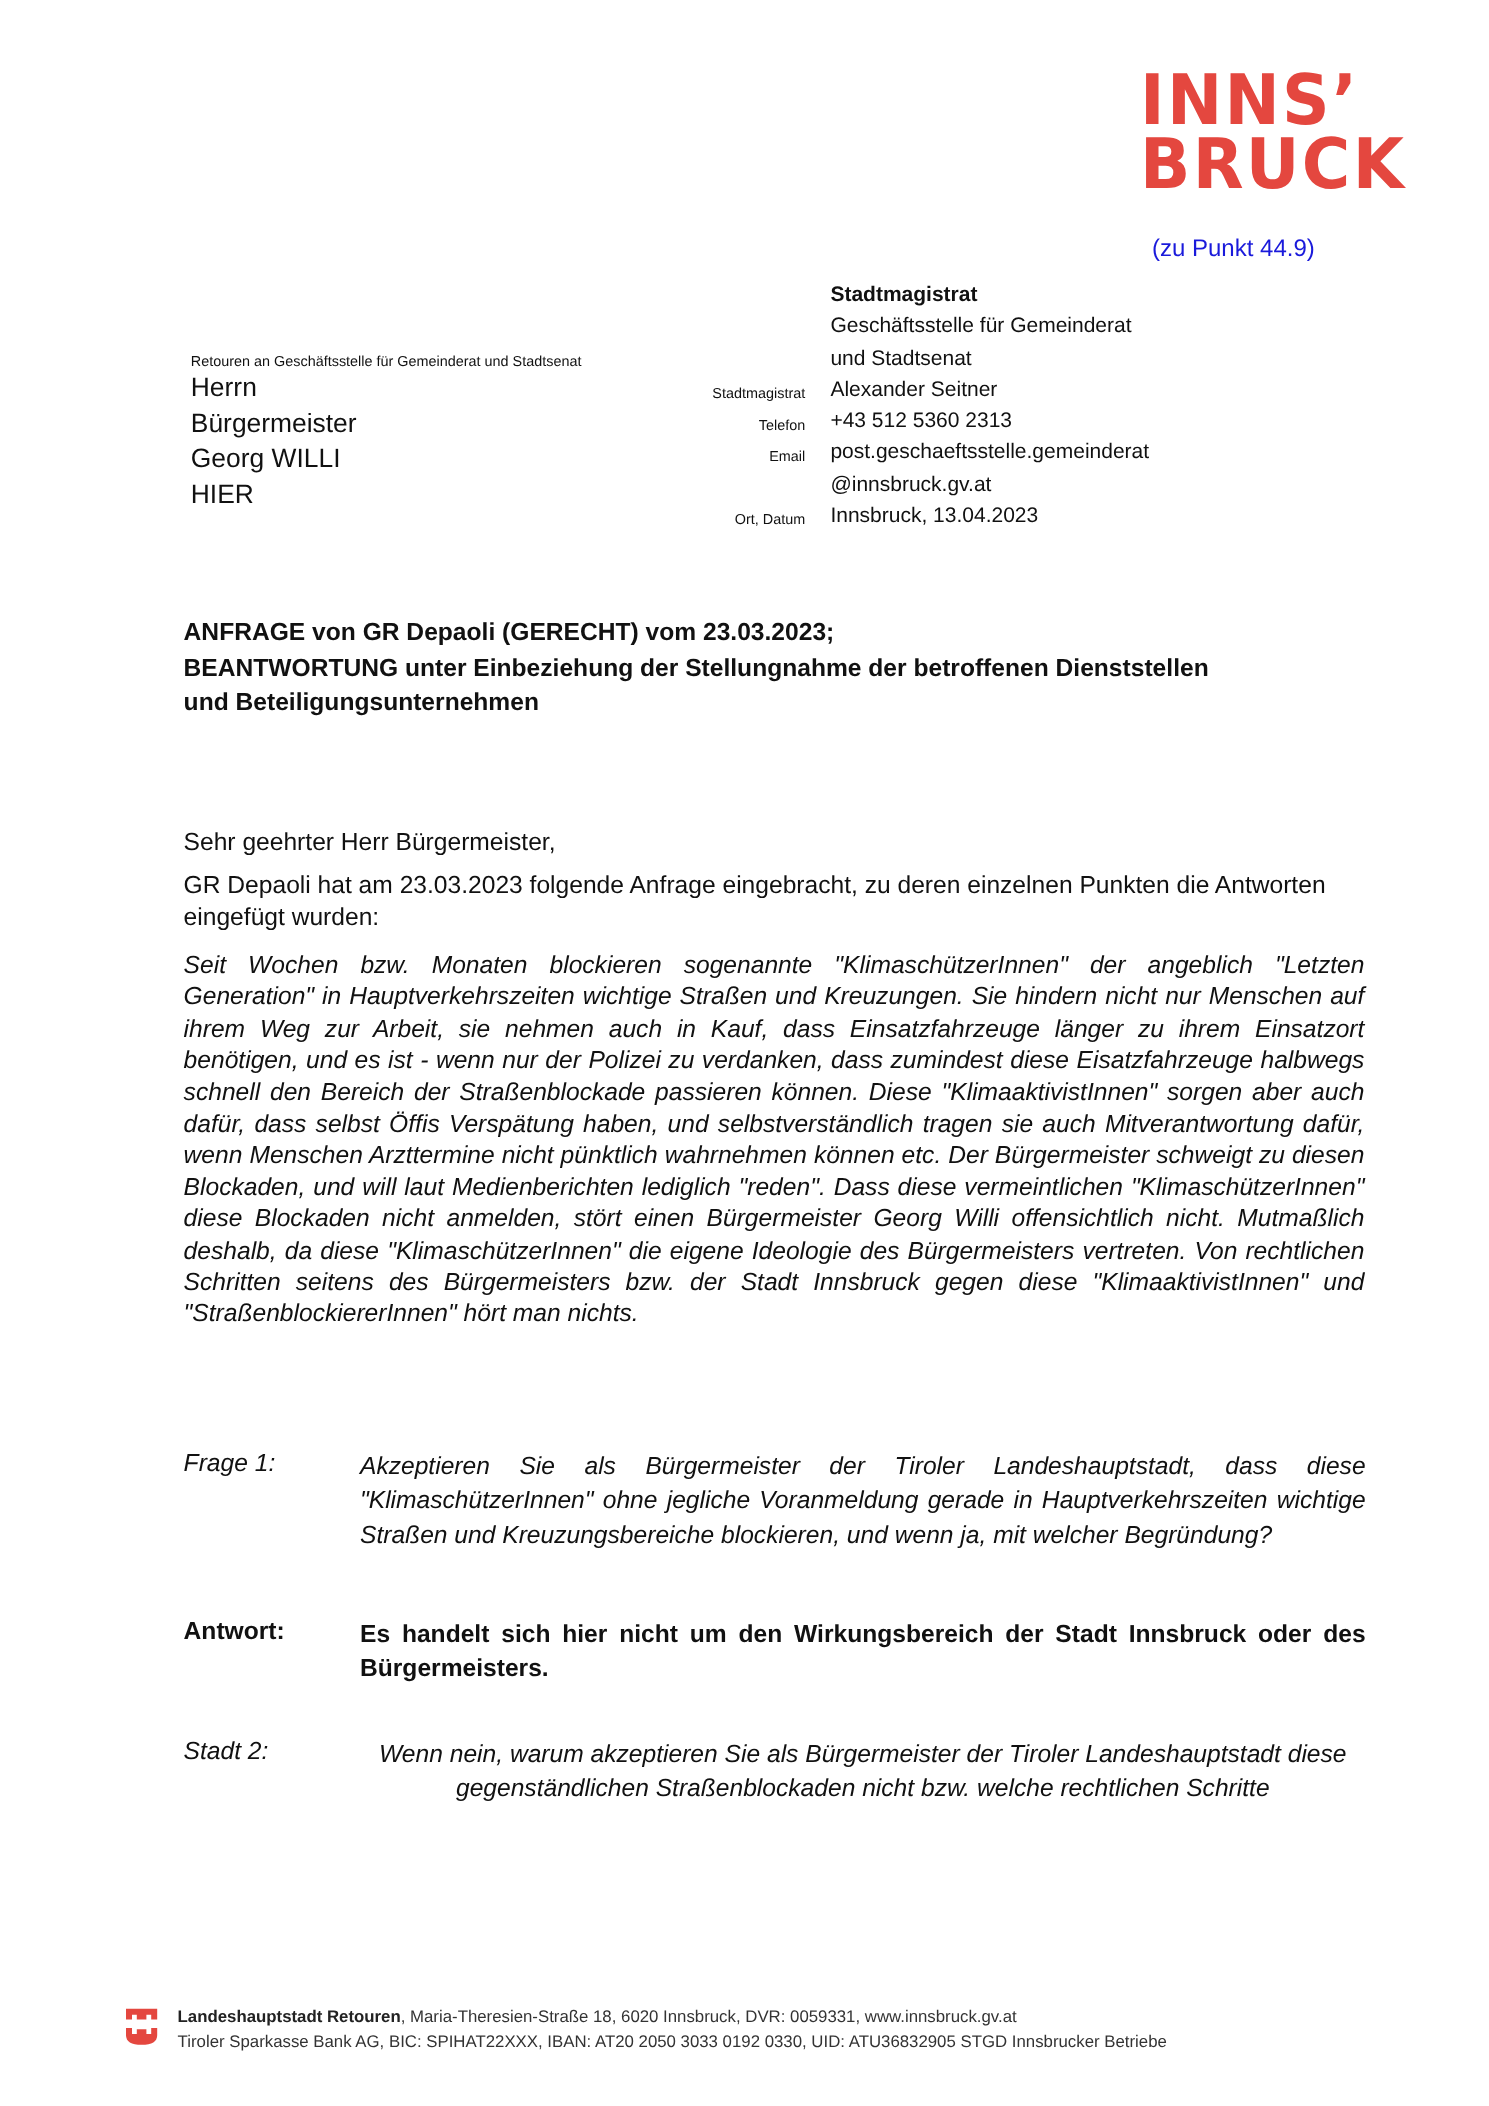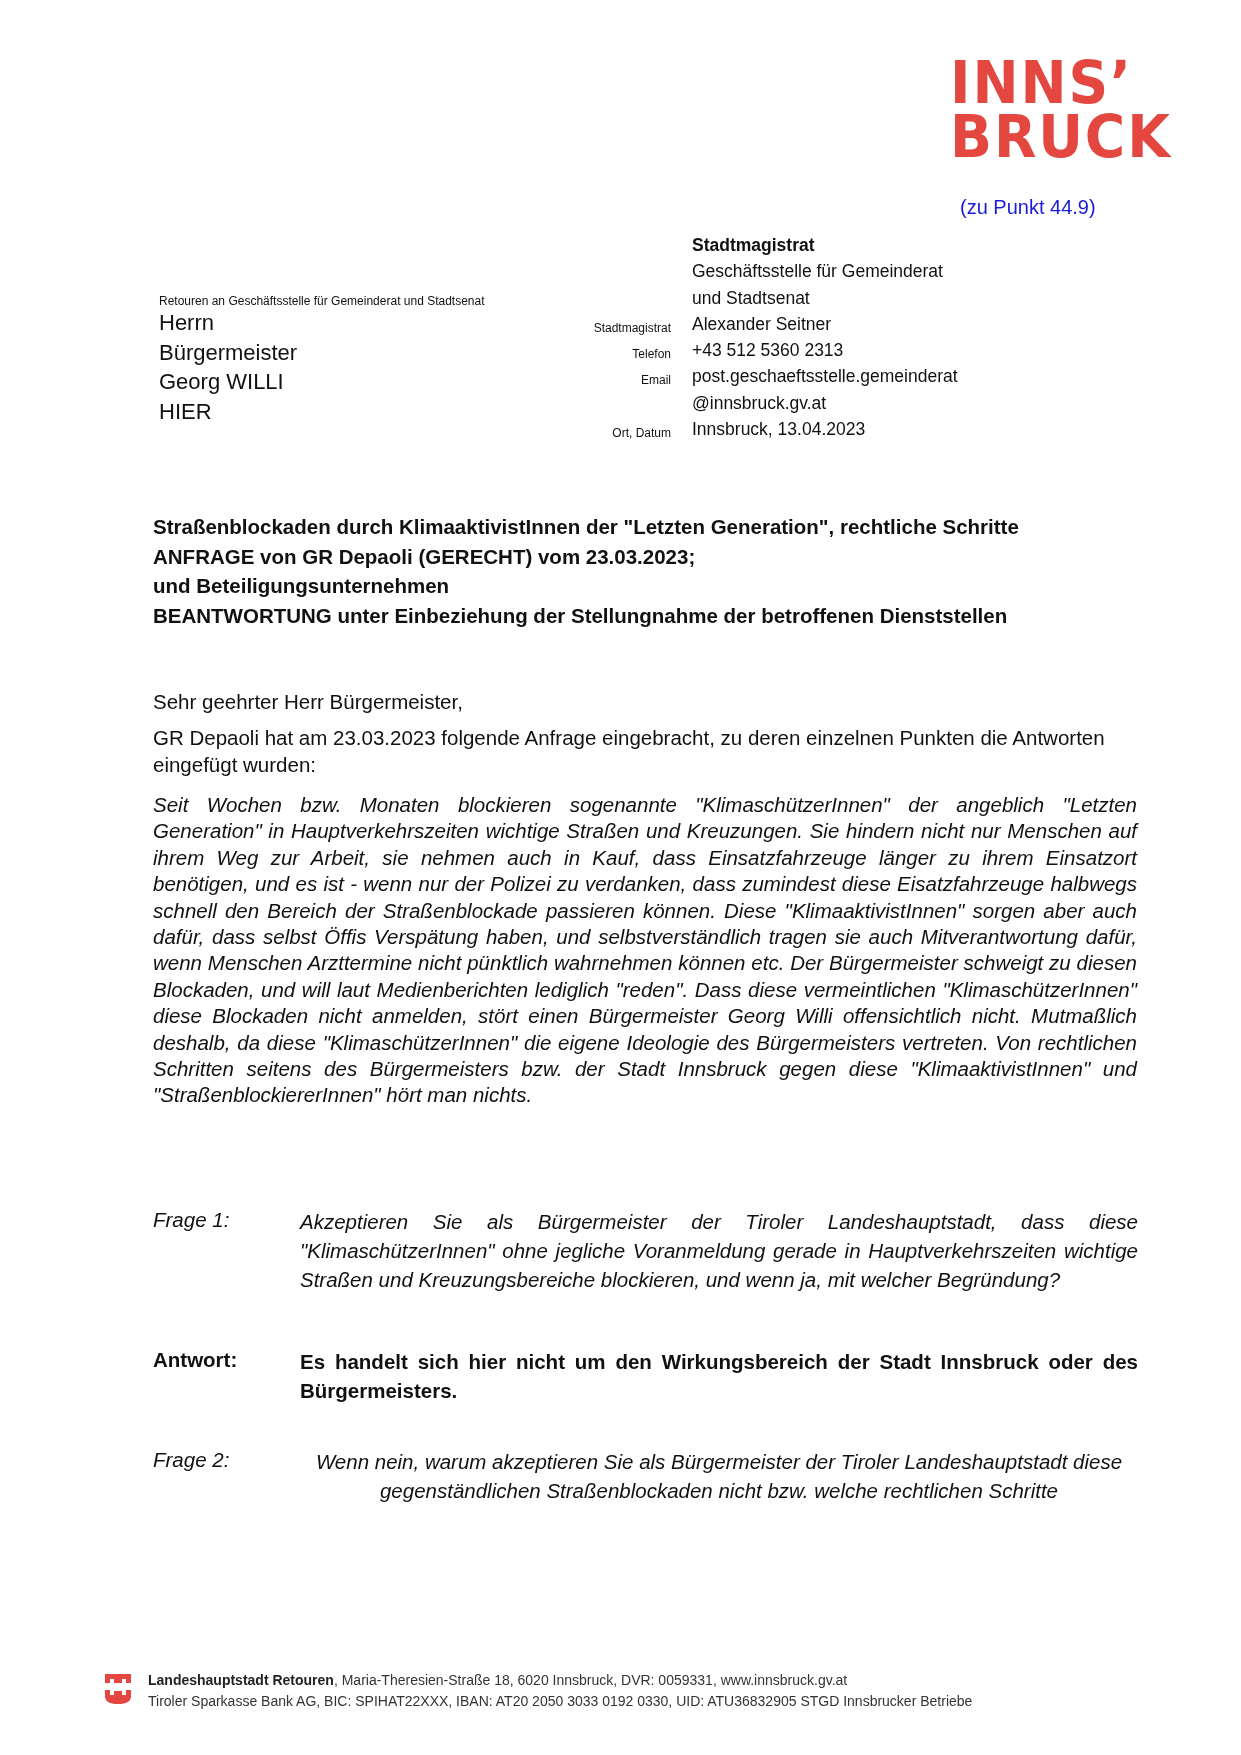--- a/index.html
+++ b/index.html
@@ -65,37 +65,36 @@
 
 <div class="abs retour">Retouren an Geschäftsstelle für Gemeinderat und Stadtsenat</div>
 <div class="abs recipient">
   <div>Herrn</div>
   <div>Bürgermeister</div>
   <div>Georg WILLI</div>
   <div>HIER</div>
 </div>
 
 <div class="abs subject">
-  <div>Straßenblockaden durch KlimaaktivistInnen der "Letzten Generation", rechtliche Schritte</div>
   <div>ANFRAGE von GR Depaoli (GERECHT) vom 23.03.2023;</div>
+  <div>BEANTWORTUNG unter Einbeziehung der Stellungnahme der betroffenen Dienststellen</div>
   <div>und Beteiligungsunternehmen</div>
-  <div>BEANTWORTUNG unter Einbeziehung der Stellungnahme der betroffenen Dienststellen</div>
 </div>
 
 <div class="abs para" style="top:689px;">Sehr geehrter Herr Bürgermeister,</div>
 <div class="abs para" style="top:725px; width:990px;">GR Depaoli hat am 23.03.2023 folgende Anfrage eingebracht, zu deren einzelnen Punkten die Antworten eingefügt wurden:</div>
 
 <div class="abs quote">Seit Wochen bzw. Monaten blockieren sogenannte "KlimaschützerInnen" der angeblich "Letzten Generation" in Hauptverkehrszeiten wichtige Straßen und Kreuzungen. Sie hindern nicht nur Menschen auf ihrem Weg zur Arbeit, sie nehmen auch in Kauf, dass Einsatzfahrzeuge länger zu ihrem Einsatzort benötigen, und es ist - wenn nur der Polizei zu verdanken, dass zumindest diese Eisatzfahrzeuge halbwegs schnell den Bereich der Straßenblockade passieren können. Diese "KlimaaktivistInnen" sorgen aber auch dafür, dass selbst Öffis Verspätung haben, und selbstverständlich tragen sie auch Mitverantwortung dafür, wenn Menschen Arzttermine nicht pünktlich wahrnehmen können etc. Der Bürgermeister schweigt zu diesen Blockaden, und will laut Medienberichten lediglich "reden". Dass diese vermeintlichen "KlimaschützerInnen" diese Blockaden nicht anmelden, stört einen Bürgermeister Georg Willi offensichtlich nicht. Mutmaßlich deshalb, da diese "KlimaschützerInnen" die eigene Ideologie des Bürgermeisters vertreten. Von rechtlichen Schritten seitens des Bürgermeisters bzw. der Stadt Innsbruck gegen diese "KlimaaktivistInnen" und "StraßenblockiererInnen" hört man nichts.</div>
 
 <div class="abs qa-label italic" style="top:1208px;">Frage 1:</div>
 <div class="abs qa-text italic" style="top:1207px;">Akzeptieren Sie als Bürgermeister der Tiroler Landeshauptstadt, dass diese "KlimaschützerInnen" ohne jegliche Voranmeldung gerade in Hauptverkehrszeiten wichtige Straßen und Kreuzungsbereiche blockieren, und wenn ja, mit welcher Begründung?</div>
 <div class="abs qa-label bold" style="top:1348px;">Antwort:</div>
 <div class="abs qa-text bold" style="top:1347px;">Es handelt sich hier nicht um den Wirkungsbereich der Stadt Innsbruck oder des Bürgermeisters.</div>
 
-<div class="abs qa-label italic" style="top:1448px;">Frage 2:</div>
+<div class="abs qa-label italic" style="top:1448px;">Stadt 2:</div>
 <div class="abs qa-text italic" style="top:1447px; text-align:center;">Wenn nein, warum akzeptieren Sie als Bürgermeister der Tiroler Landeshauptstadt diese gegenständlichen Straßenblockaden nicht bzw. welche rechtlichen Schritte</div>
 
 <div class="abs footer-icon">
   <svg width="30" height="36" viewBox="0 0 30 36">
     <path d="M2 4 H28 V13 H23 V9 H19 V13 H11 V9 H7 V13 H2 Z" fill="#e4473f"></path>
     <path d="M2 20 H7 V25 H11 V21 H19 V25 H23 V20 H28 V26 Q28 34 15 34 Q2 34 2 26 Z" fill="#e4473f"></path>
   </svg>
 </div>
 <div class="abs footer">
   <div><b>Landeshauptstadt Retouren</b><span>, Maria-Theresien-Straße 18, 6020 Innsbruck, DVR: 0059331, www.innsbruck.gv.at</span></div>

